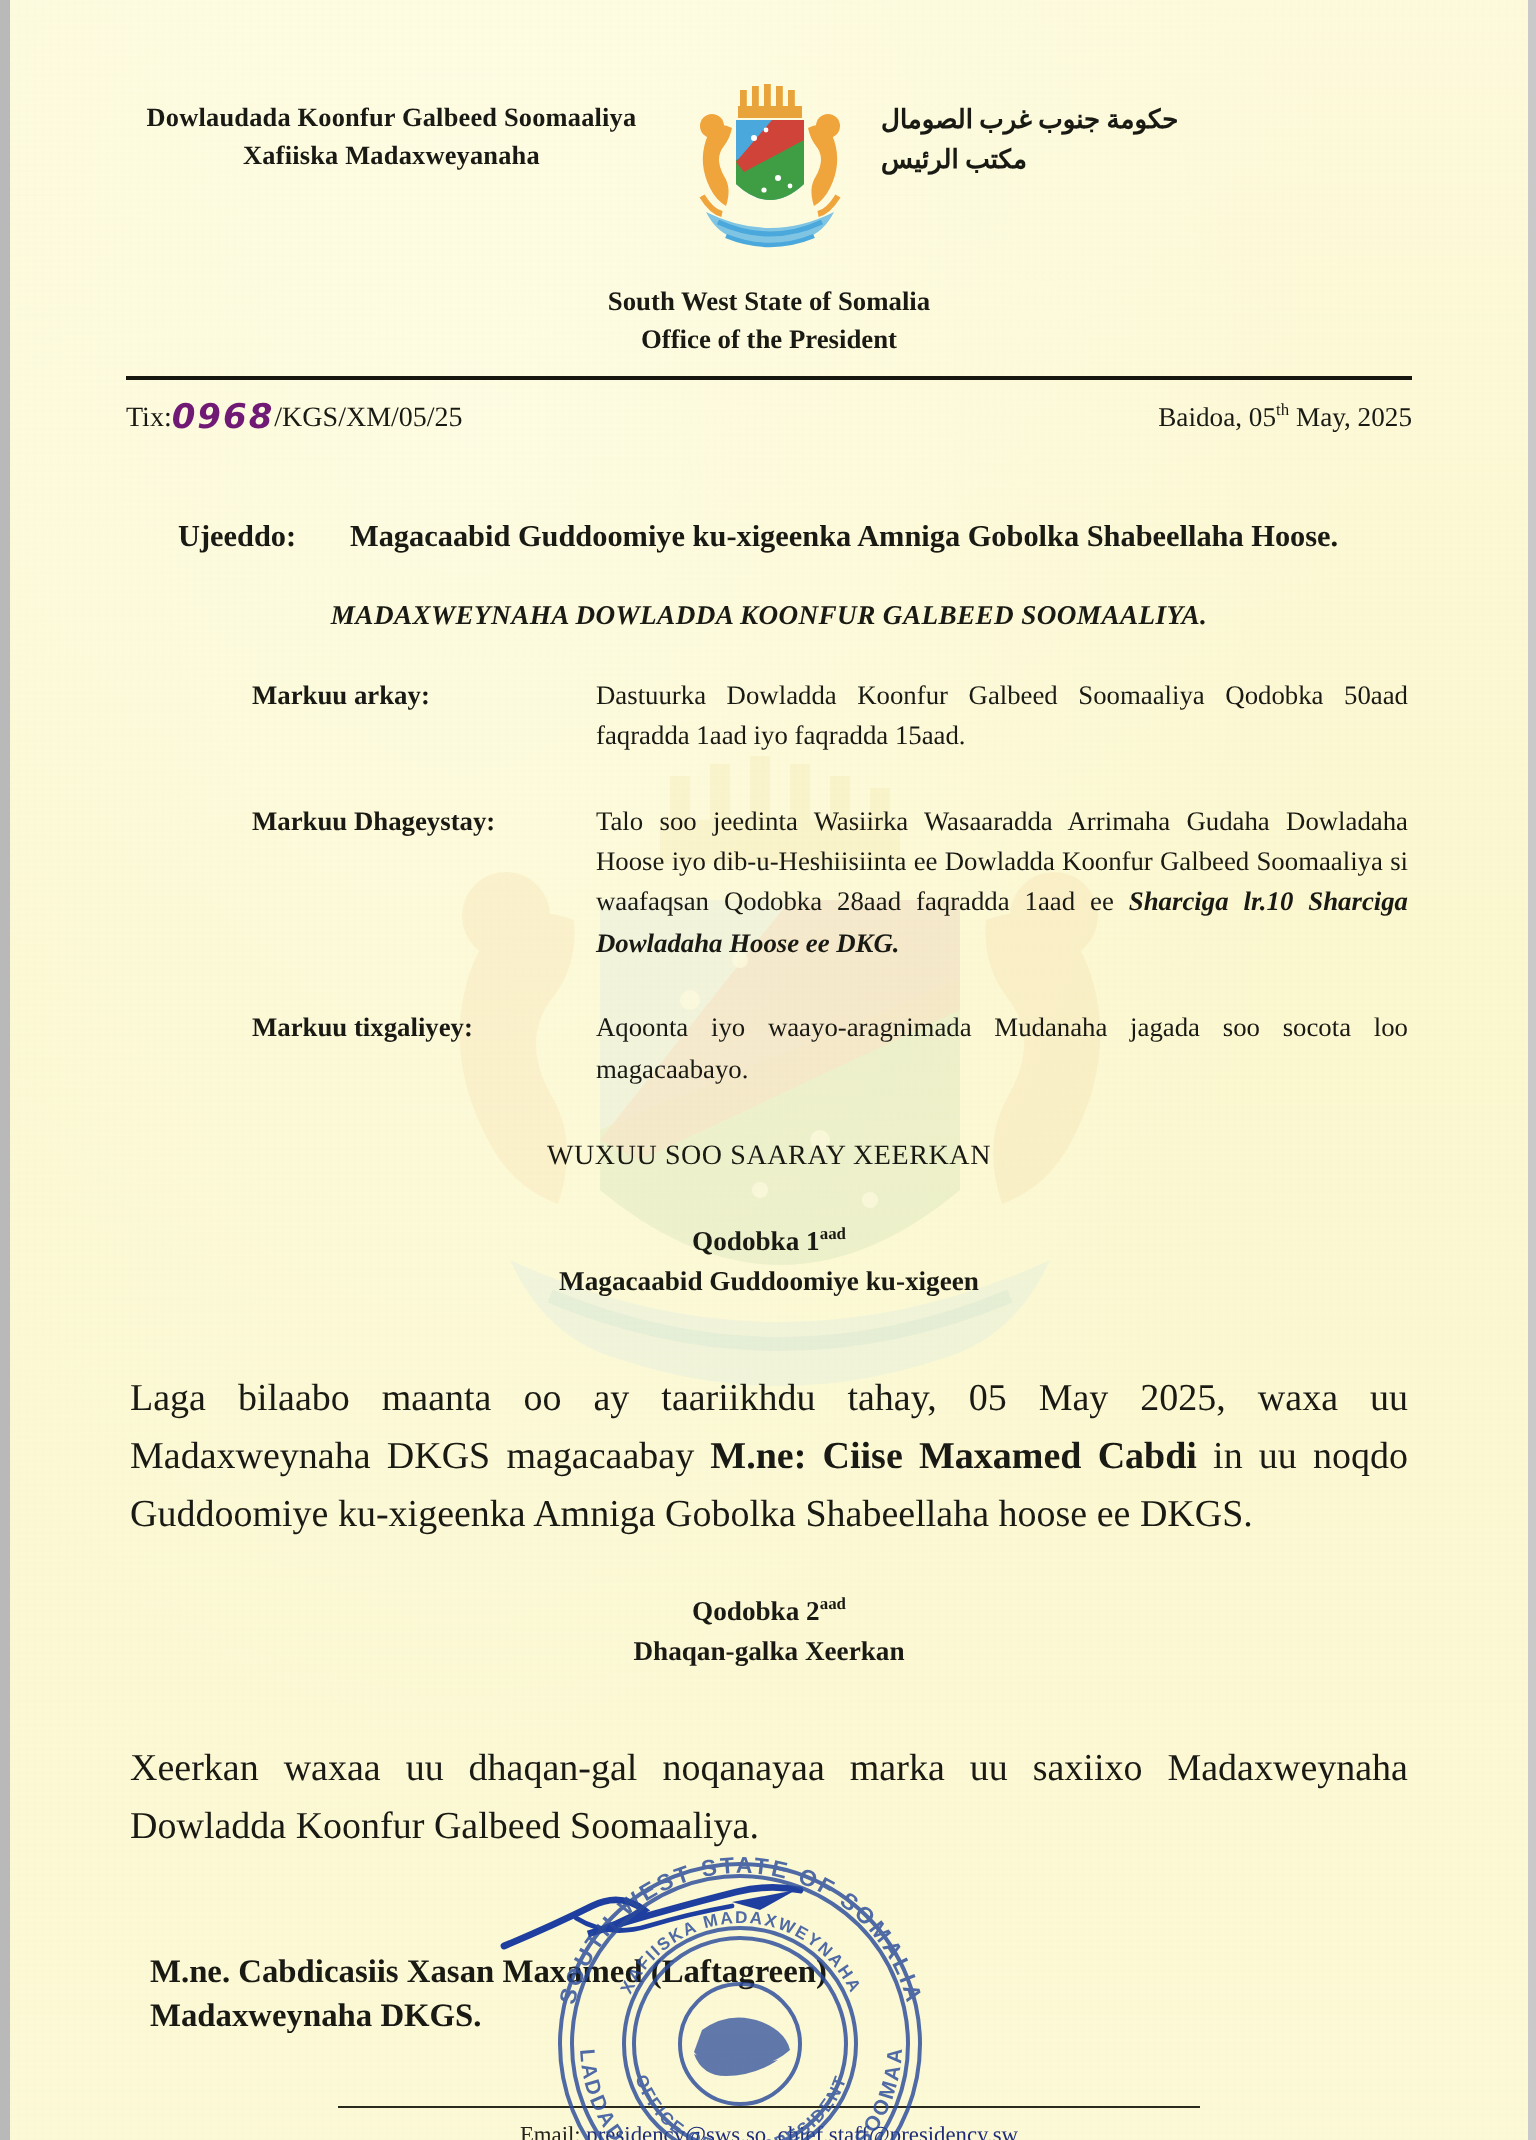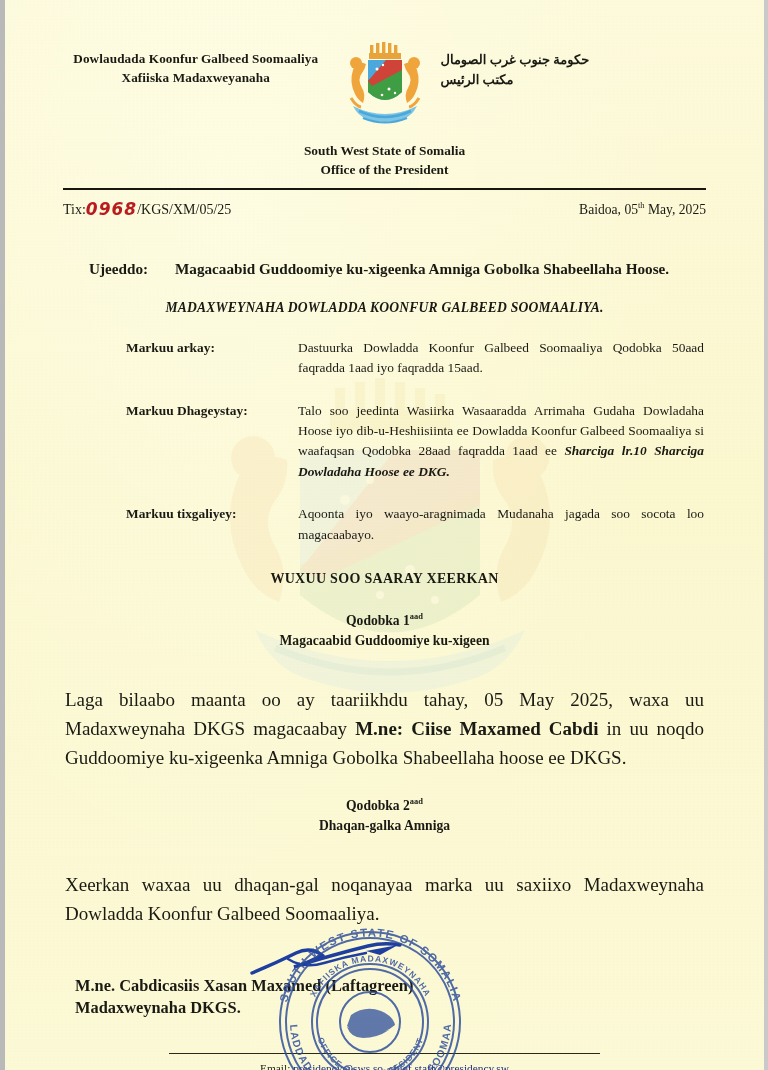--- a/index.html
+++ b/index.html
@@ -107,21 +107,21 @@
     align-items: baseline;
     margin-top: 8px;
     font-size: 14px;
   }
   .ref-left { position: relative; white-space: nowrap; }
   .ref-hand {
     font-family: "DejaVu Sans", sans-serif;
     font-weight: bold;
     font-style: italic;
     font-size: 17px;
-    color: #b91c1c;
+    color: #701a75;
     letter-spacing: 1px;
     position: relative;
     top: 1px;
   }
   .ref-right { white-space: nowrap; font-size: 13.6px; }
   sup { font-size: .62em; vertical-align: super; line-height: 0; }
 
   
   .subject {
     display: flex;
@@ -169,21 +169,21 @@
   }
   .clause-body {
     flex: 1;
     text-align: justify;
     padding-right: 2px;
   }
   .clause-body .bi { font-weight: bold; font-style: italic; }
 
   .enact {
     text-align: center;
-    font-weight: bold;
+    font-weight: normal;
     font-size: 14px;
     margin-top: 26px;
     letter-spacing: .3px;
   }
 
   .article-head {
     text-align: center;
     font-weight: bold;
     font-size: 13.6px;
     line-height: 1.46;
@@ -383,21 +383,21 @@
 
     <div class="article-head">
       <div><span>Qodobka 1</span><sup>aad</sup></div>
       <div>Magacaabid Guddoomiye ku-xigeen</div>
     </div>
 
     <div class="article-body"><span>Laga bilaabo maanta oo ay taariikhdu tahay, 05 May 2025, waxa uu Madaxweynaha DKGS magacaabay </span><b>M.ne: Ciise Maxamed Cabdi</b><span> in uu noqdo Guddoomiye ku-xigeenka Amniga Gobolka Shabeellaha hoose ee DKGS.</span></div>
 
     <div class="article-head">
       <div><span>Qodobka 2</span><sup>aad</sup></div>
-      <div>Dhaqan-galka Amniga</div>
+      <div>Dhaqan-galka Xeerkan</div>
     </div>
 
     <div class="article-body">Xeerkan waxaa uu dhaqan-gal noqanayaa marka uu saxiixo Madaxweynaha Dowladda Koonfur Galbeed Soomaaliya.</div>
 
     <div class="signature">
 
       <svg id="sign-scribble" viewBox="0 0 210 60">
         <path d="M4 40 Q28 30 48 20 Q62 13 74 22 Q60 30 46 34 Q64 28 86 22 Q104 17 120 13 Q136 9 152 12" stroke="#1f3fa0" stroke-width="3.4" fill="none" stroke-linecap="round"></path>
         <path d="M40 26 Q56 36 76 30 Q96 24 118 20" stroke="#1f3fa0" stroke-width="2.4" fill="none" stroke-linecap="round"></path>
         <path d="M118 18 L150 12 L132 22 Z" fill="#1f3fa0"></path>

